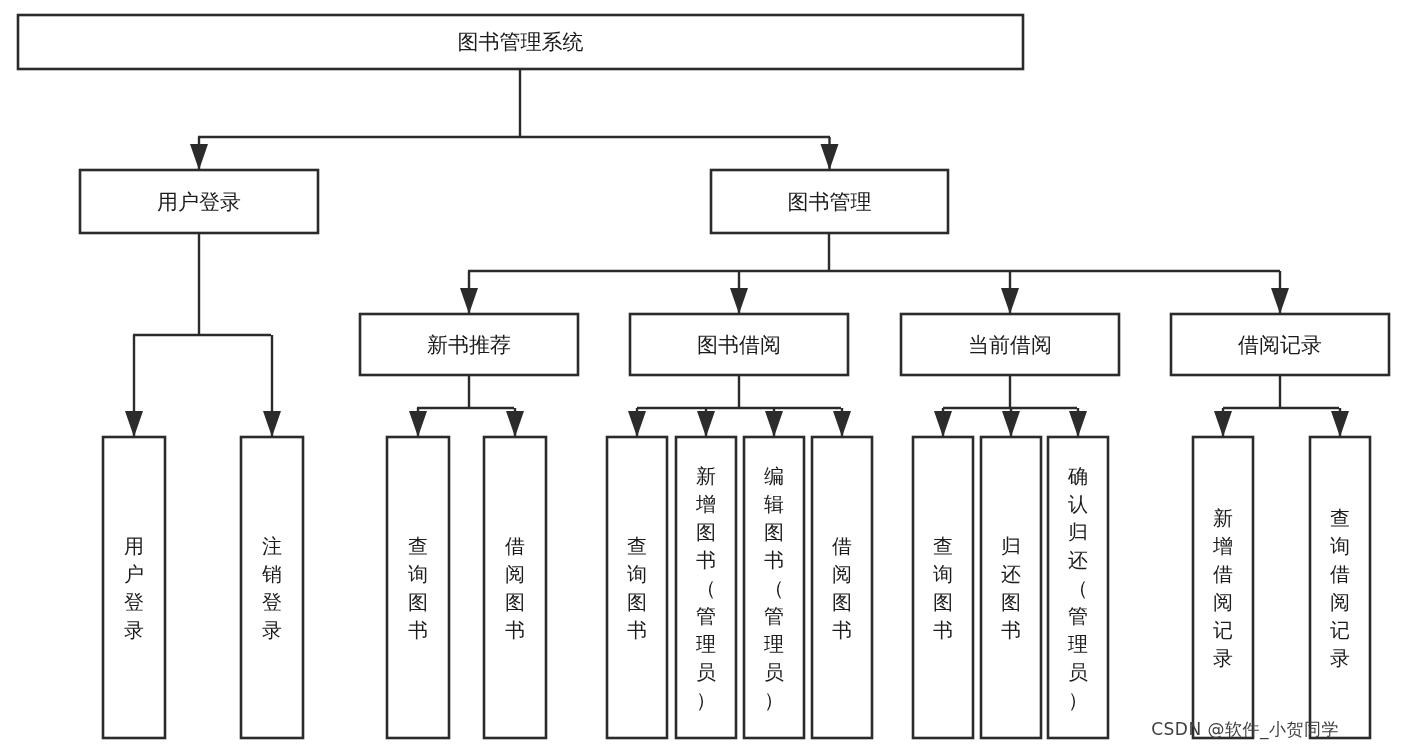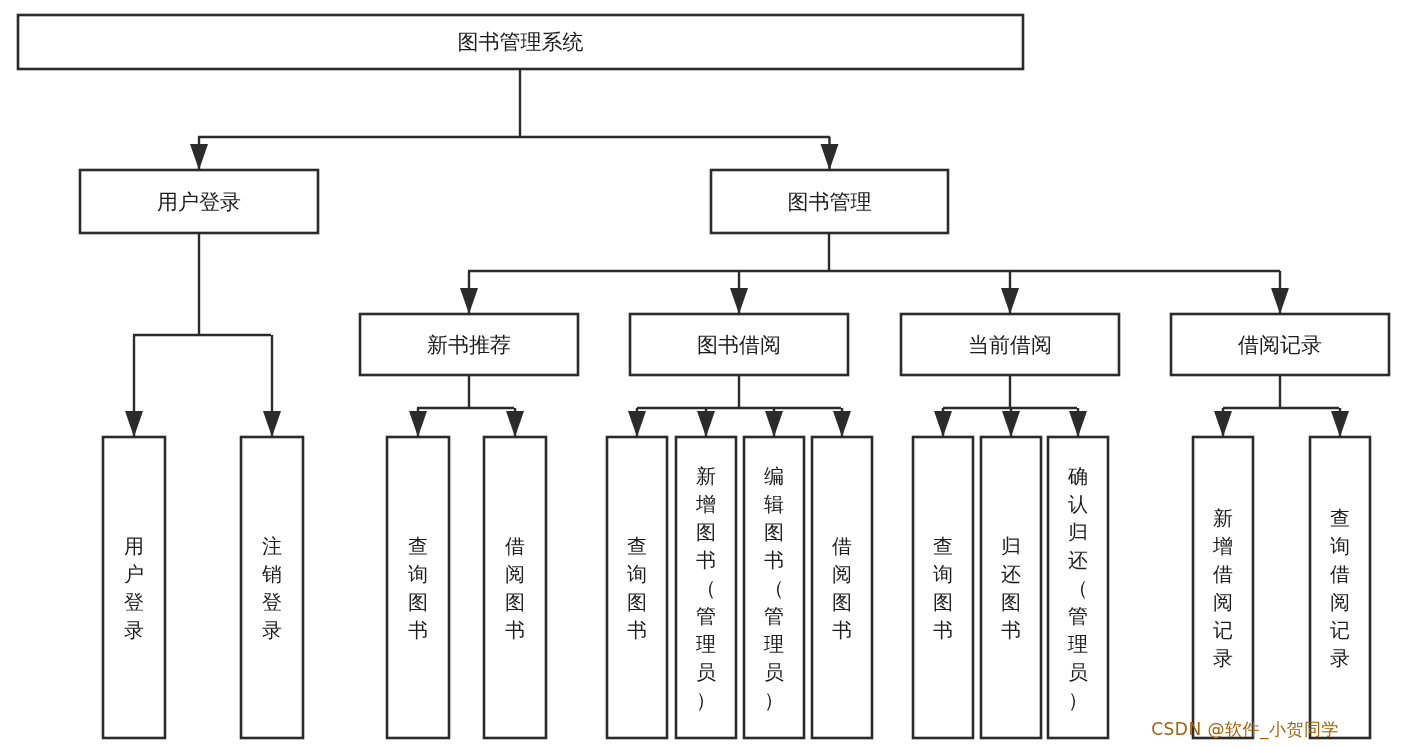--- a/index.html
+++ b/index.html
@@ -56,21 +56,21 @@
   .node-label.vertical {
     font-size: 20px;
     letter-spacing: 0px;
   }
   .watermark {
     position: absolute;
     right: 8px;
     bottom: 6px;
     font-family: "DejaVu Sans", "Liberation Sans", sans-serif;
     font-size: 17px;
-    color: #a16207;
+    color: #404040;
     white-space: nowrap;
     user-select: none;
     letter-spacing: 0.5px;
   }
 </style>
 </head>
 <body>
 
 <div id="diagram-root">
   <svg class="diagram-canvas" viewBox="0 0 1405 747" xmlns="http://www.w3.org/2000/svg">

